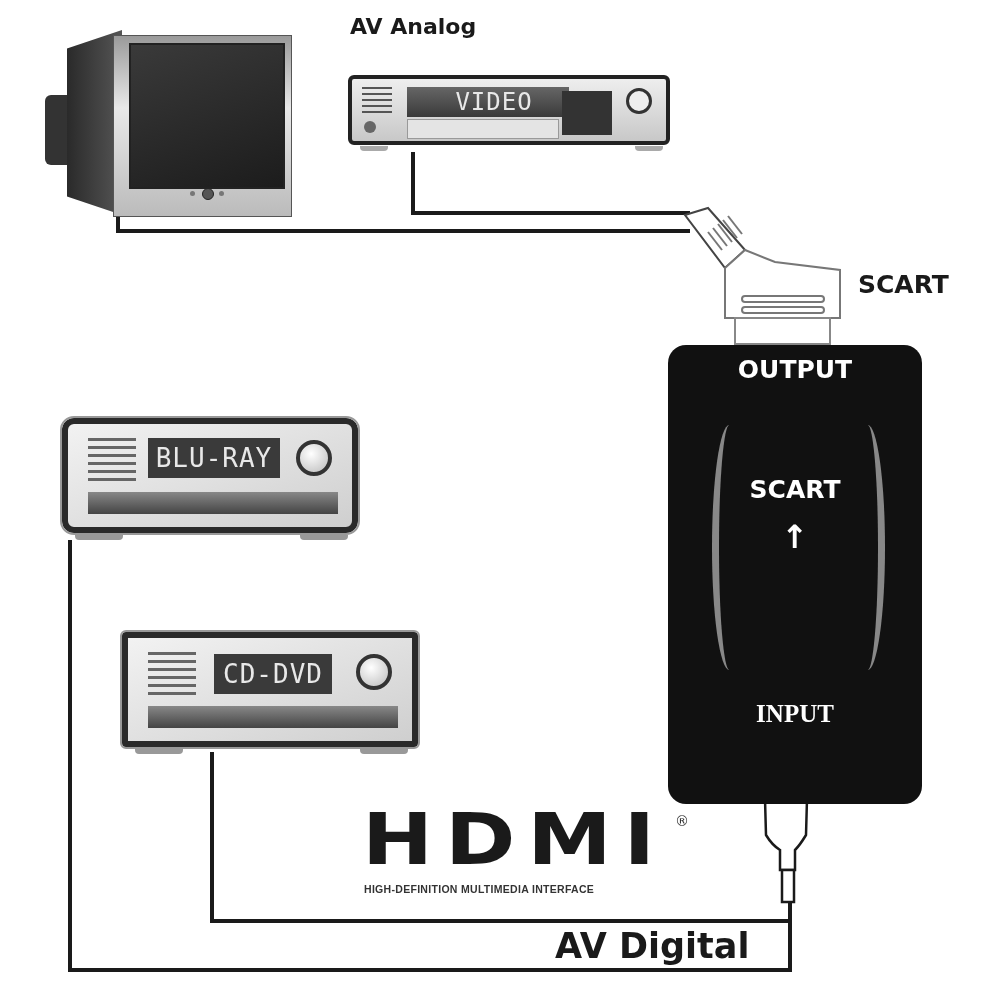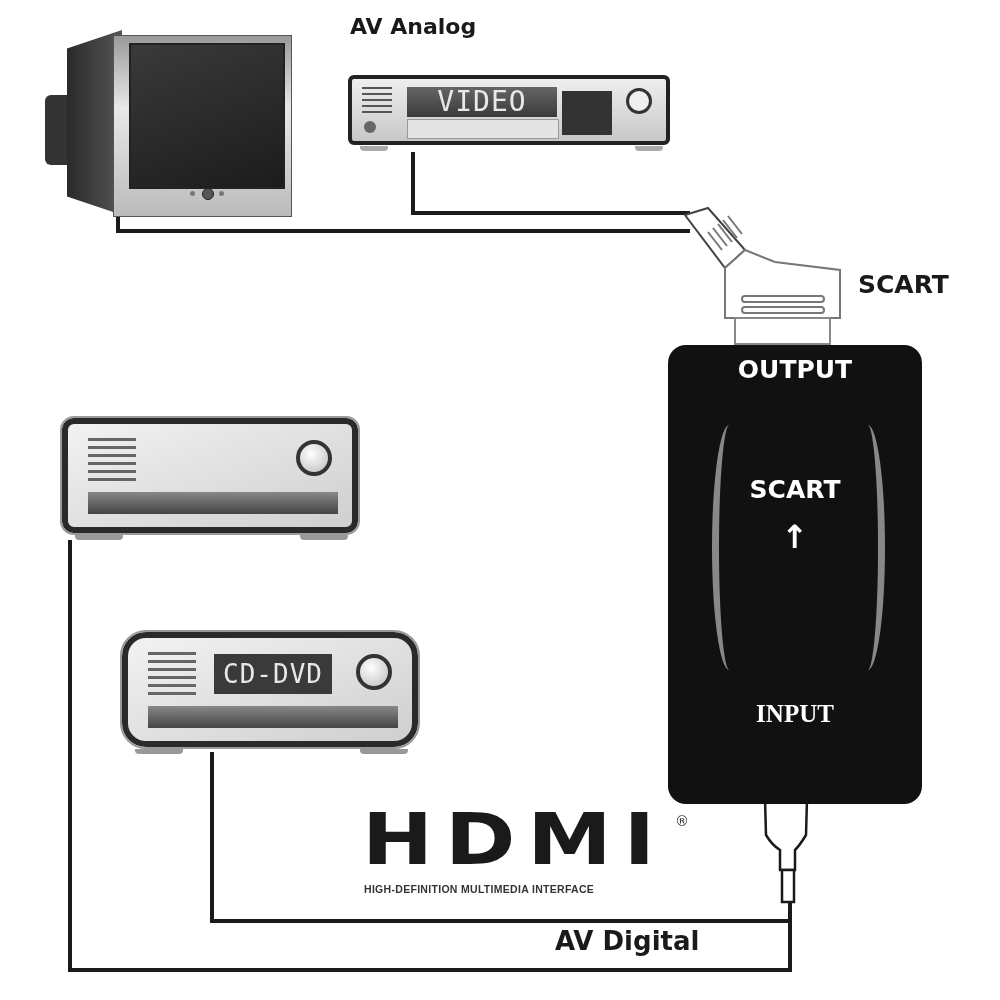--- a/index.html
+++ b/index.html
@@ -53,55 +53,56 @@
   <div class="abs" style="left:157px;top:163px;width:10px;height:10px;border-radius:50%;background:#555;border:1px solid #222;"></div>
   <div class="abs" style="left:145px;top:166px;width:5px;height:5px;border-radius:50%;background:#777;"></div>
   <div class="abs" style="left:174px;top:166px;width:5px;height:5px;border-radius:50%;background:#777;"></div>
 </div>
 
 <div class="abs label" style="left:350px;top:14px;font-size:22px;">AV Analog</div>
 
 <div class="abs" style="left:348px;top:75px;width:322px;height:70px;background:linear-gradient(180deg,#eee,#c8c8c8);border:4px solid #222;border-radius:6px;box-sizing:border-box;">
   <div class="abs" style="left:10px;top:8px;width:30px;height:30px;background:repeating-linear-gradient(180deg,#555 0 2px,transparent 2px 6px);"></div>
   <div class="abs" style="left:12px;top:42px;width:12px;height:12px;border-radius:50%;background:#666;"></div>
-  <div class="abs lcd" style="left:55px;top:8px;width:150px;height:30px;line-height:30px;background:linear-gradient(180deg,#666,#3a3a3a);font-size:28px;">VIDEO</div>
+  <div class="abs lcd" style="left:55px;top:8px;width:150px;height:30px;line-height:30px;background:linear-gradient(180deg,#666,#3a3a3a);font-size:24px;padding-left:12px;">VIDEO</div>
   <div class="abs" style="left:55px;top:40px;width:150px;height:18px;background:#e4e4e4;border:1px solid #999;"></div>
   <div class="abs" style="left:210px;top:12px;width:50px;height:44px;background:#333;"></div>
   <div class="abs" style="left:274px;top:9px;width:26px;height:26px;border-radius:50%;border:3px solid #333;background:#eee;box-sizing:border-box;"></div>
 </div>
 <div class="abs" style="left:360px;top:146px;width:28px;height:5px;background:#aaa;border-radius:0 0 4px 4px;"></div>
 <div class="abs" style="left:635px;top:146px;width:28px;height:5px;background:#aaa;border-radius:0 0 4px 4px;"></div>
 
 <div class="abs label" style="left:858px;top:270px;font-size:25px;">SCART</div>
 
 <div class="abs" style="left:668px;top:345px;width:254px;height:459px;background:#111;border-radius:18px;">
   <div class="box-text" style="top:10px;font-size:25px;">OUTPUT</div>
   <div class="abs" style="left:44px;top:80px;width:22px;height:245px;border-left:7px solid #888;border-radius:60% 0 0 60%/50% 0 0 50%;"></div>
   <div class="abs" style="left:188px;top:80px;width:22px;height:245px;border-right:7px solid #888;border-radius:0 60% 60% 0/0 50% 50% 0;"></div>
   <div class="box-text" style="top:130px;font-size:25px;">SCART</div>
   <div class="box-text" style="top:172px;font-size:32px;line-height:40px;">↑</div>
   <div class="box-text" style="top:355px;font-size:25px;font-family:Liberation Serif, serif;">INPUT</div>
 </div>
 
 <div class="abs" style="left:62px;top:418px;width:296px;height:115px;background:linear-gradient(160deg,#f2f2f2,#cfcfcf);border:6px solid #2a2a2a;outline:2px solid #999;border-radius:12px;box-sizing:border-box;">
   <div class="abs" style="left:20px;top:14px;width:48px;height:46px;background:repeating-linear-gradient(180deg,#666 0 3px,transparent 3px 8px);"></div>
+  <div class="abs lcd" style="left:80px;top:14px;width:132px;height:40px;line-height:40px;background:#3a3a3a;font-size:26px;">BLU-RAY</div>
   <div class="abs" style="left:228px;top:16px;width:36px;height:36px;border-radius:50%;border:4px solid #333;background:radial-gradient(circle at 40% 35%,#fff,#bbb);box-sizing:border-box;"></div>
   <div class="abs" style="left:20px;top:68px;width:250px;height:22px;background:linear-gradient(180deg,#888,#444);"></div>
 </div>
 <div class="abs" style="left:75px;top:535px;width:48px;height:5px;background:#999;border-radius:0 0 4px 4px;"></div>
 <div class="abs" style="left:300px;top:535px;width:48px;height:5px;background:#999;border-radius:0 0 4px 4px;"></div>
 
-<div class="abs" style="left:122px;top:632px;width:296px;height:115px;background:linear-gradient(160deg,#f2f2f2,#cfcfcf);border:6px solid #2a2a2a;outline:2px solid #999;border-radius:24px;box-sizing:border-box;">
+<div class="abs" style="left:122px;top:632px;width:296px;height:115px;background:linear-gradient(160deg,#f2f2f2,#cfcfcf);border:6px solid #2a2a2a;outline:2px solid #999;border-radius:4px;box-sizing:border-box;">
   <div class="abs" style="left:20px;top:14px;width:48px;height:46px;background:repeating-linear-gradient(180deg,#666 0 3px,transparent 3px 8px);"></div>
   <div class="abs lcd" style="left:86px;top:16px;width:118px;height:40px;line-height:40px;background:#3a3a3a;font-size:26px;">CD-DVD</div>
   <div class="abs" style="left:228px;top:16px;width:36px;height:36px;border-radius:50%;border:4px solid #333;background:radial-gradient(circle at 40% 35%,#fff,#bbb);box-sizing:border-box;"></div>
   <div class="abs" style="left:20px;top:68px;width:250px;height:22px;background:linear-gradient(180deg,#888,#444);"></div>
 </div>
 <div class="abs" style="left:135px;top:749px;width:48px;height:5px;background:#999;border-radius:0 0 4px 4px;"></div>
 <div class="abs" style="left:360px;top:749px;width:48px;height:5px;background:#999;border-radius:0 0 4px 4px;"></div>
 
 <div class="abs" style="left:362px;top:805px;width:330px;height:95px;">
   <div class="abs label" style="left:0;top:-8px;font-size:72px;letter-spacing:10px;font-family:'DejaVu Sans',sans-serif;font-weight:900;color:#1a1a1a;transform:scaleX(1.18);transform-origin:left;">HDMI</div>
   <div class="abs" style="left:313px;top:8px;font-size:14px;color:#333;">®</div>
   <div class="abs" style="left:2px;top:78px;font-size:10.5px;font-weight:bold;color:#333;letter-spacing:0.3px;white-space:nowrap;font-family:'Liberation Sans',sans-serif;">HIGH-DEFINITION MULTIMEDIA INTERFACE</div>
 </div>
 
-<div class="abs label" style="left:555px;top:926px;font-size:26px;">AV Digital</div>
+<div class="abs label" style="left:555px;top:926px;font-size:35px;">AV Digital</div>
 
 </body></html>

